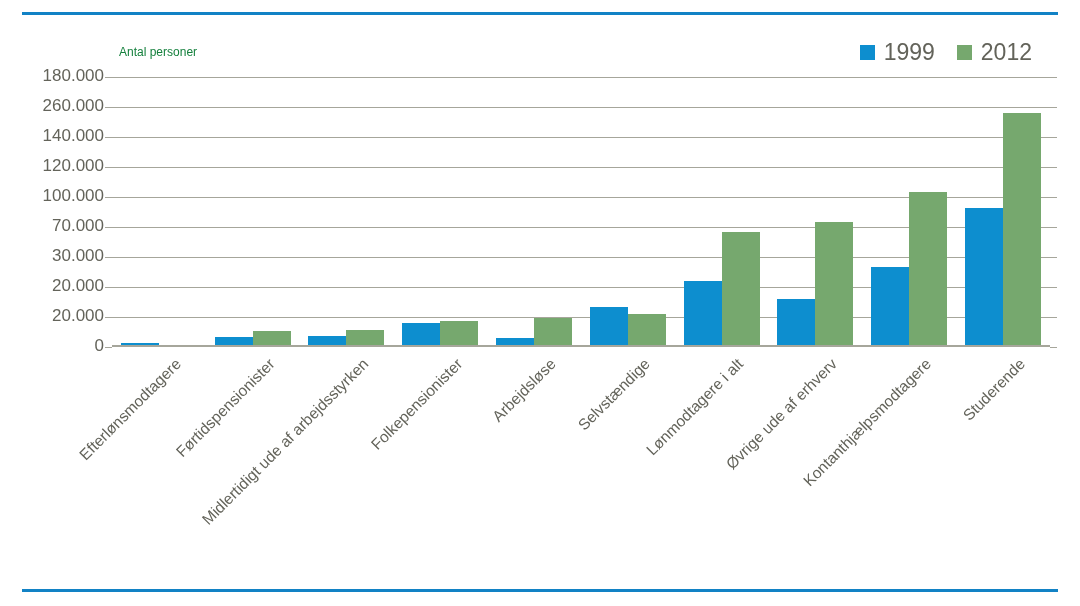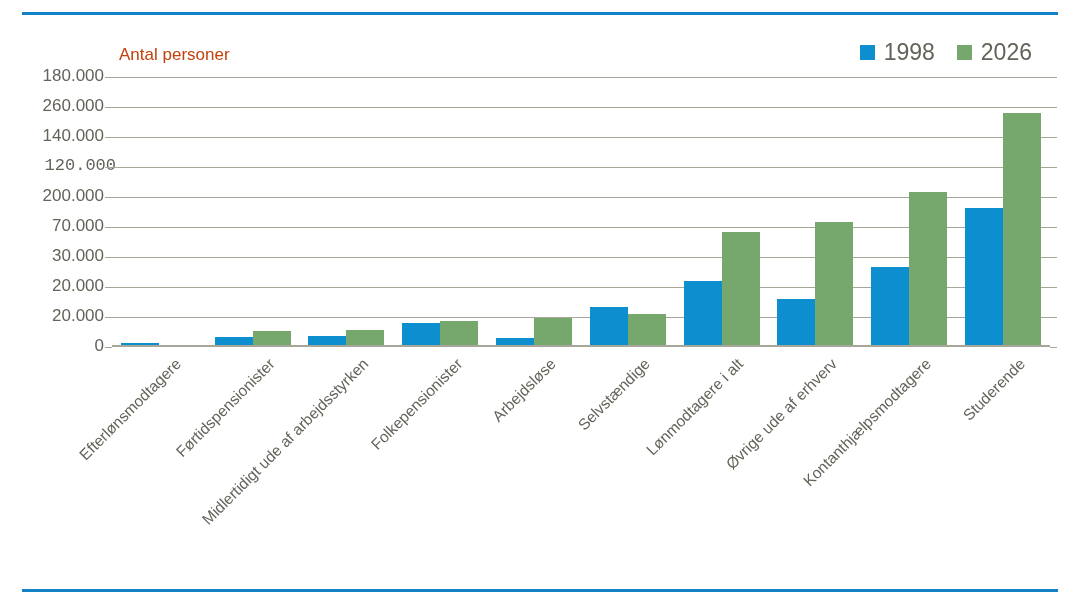--- a/index.html
+++ b/index.html
@@ -93,22 +93,22 @@
     display: block;
   }
   .bar.s2001 { background: #0d8ecf; }
   .bar.s2017 { background: #76a86e; }
 
   
   #axis-title {
     position: absolute;
     left: 119px;
     top: 45px;
-    font-size: 17px;
-    color: #c2410c;
+    font-size: 12px;
+    color: #15803d;
     white-space: nowrap;
   }
 
   
   #legend {
     position: absolute;
     right: 48px;
     top: 41px;
     display: flex;
     align-items: center;
@@ -162,34 +162,34 @@
 <div id="page">
 
   <div class="rule top"></div>
   <div class="rule bottom"></div>
 
   <div id="axis-title">Antal personer</div>
 
   <div id="legend">
       <div class="legend-item">
         <span class="legend-swatch" style="background: rgb(13, 142, 207);"></span>
-        <span class="legend-text">1998</span>
+        <span class="legend-text">1999</span>
       </div>
       <div class="legend-item">
         <span class="legend-swatch" style="background: rgb(118, 168, 110);"></span>
-        <span class="legend-text">2026</span>
+        <span class="legend-text">2012</span>
       </div>
     </div>
 
   <div id="yaxis">
       <div class="ylabel" style="left: 12px; right: auto; top: 66px;">180.000</div>
       <div class="ylabel" style="left: 12px; right: auto; top: 96px;">260.000</div>
       <div class="ylabel" style="left: 12px; right: auto; top: 126px;">140.000</div>
-      <div class="ylabel" style="left: 24px; right: auto; top: 156px; font-family: Liberation Mono, monospace;">120.000</div>
-      <div class="ylabel" style="left: 12px; right: auto; top: 186px;">200.000</div>
+      <div class="ylabel" style="left: 12px; right: auto; top: 156px;">120.000</div>
+      <div class="ylabel" style="left: 12px; right: auto; top: 186px;">100.000</div>
       <div class="ylabel" style="left: 12px; right: auto; top: 216px;">70.000</div>
       <div class="ylabel" style="left: 12px; right: auto; top: 246px;">30.000</div>
       <div class="ylabel" style="left: 12px; right: auto; top: 276px;">20.000</div>
       <div class="ylabel" style="left: 12px; right: auto; top: 306px;">20.000</div>
       <div class="ylabel" style="left: 12px; right: auto; top: 336px;">0</div>
     </div>
 
   <div id="plot">
     <div id="gridlines">
         <div class="gridline" style="top: 0px;"></div>

